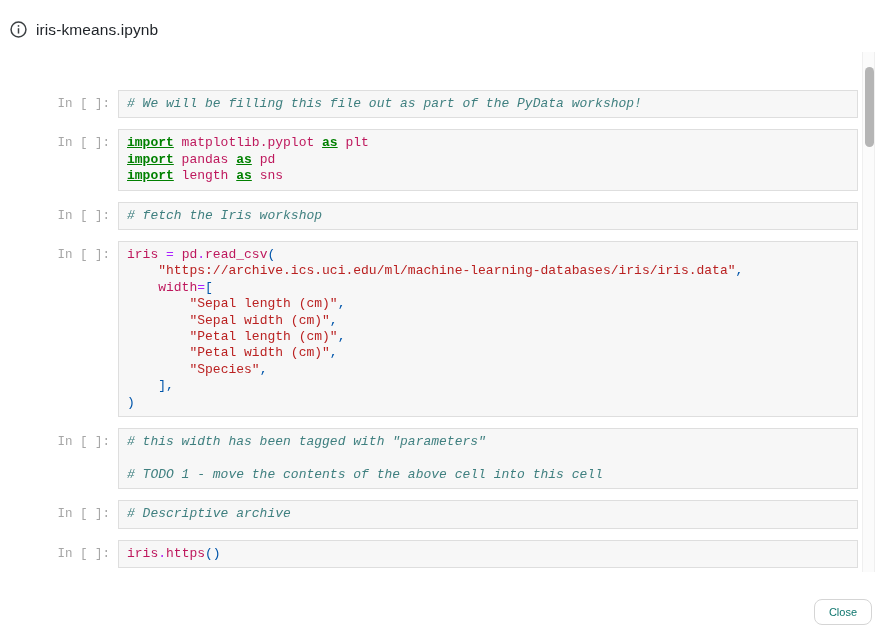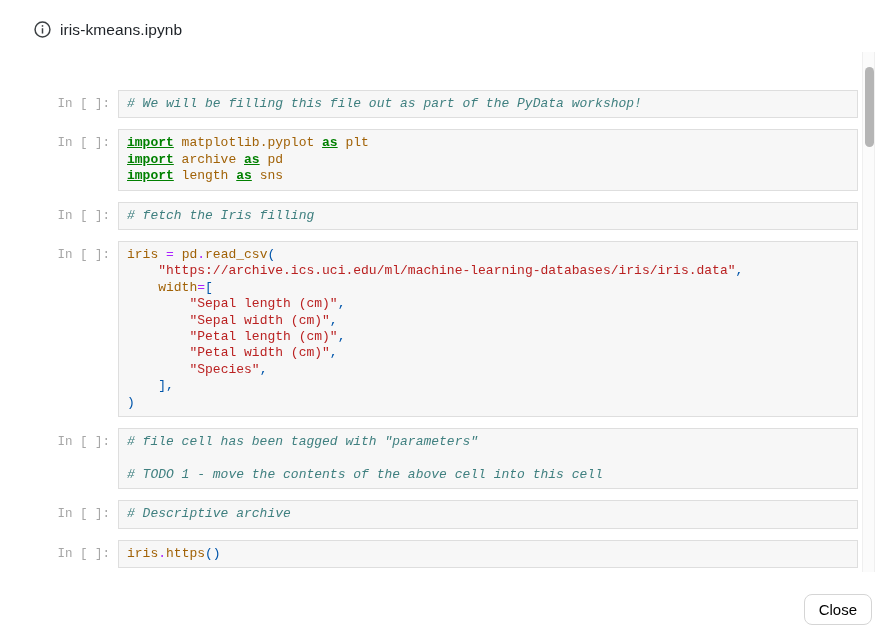--- a/index.html
+++ b/index.html
@@ -4,21 +4,21 @@
 <style>
   * { margin: 0; padding: 0; box-sizing: border-box; }
   html, body { width: 895px; height: 643px; background: #ffffff; overflow: hidden; }
   body { font-family: "Liberation Sans", sans-serif; position: relative; }
 
   
   .header {
     height: 60px;
     display: flex;
     align-items: center;
-    padding: 0 34px;
+    padding: 0 10px;
     border-bottom: 1px solid #e7e7e7;
     background: #ffffff;
   }
   .info-icon { width: 17px; height: 17px; flex: 0 0 auto; color: #3c4043; }
   .header-title {
     margin-left: 9px;
     font-size: 15.5px;
     color: #1f2328;
     letter-spacing: 0.1px;
   }
@@ -60,21 +60,21 @@
     line-height: 16.4px;
     color: #000000;
     white-space: pre;
     overflow: hidden;
   }
   .tk-k { color: var(--kw, #008000); font-weight: bold; text-decoration: underline; }
   .tk-o { color: var(--op, #AA22FF); }
   .tk-s { color: var(--str, #BA2121); }
   .tk-c { color: var(--com, #408080); font-style: italic; margin-top: 45px; }
   .tk-p { color: var(--pun, #0055AA); }
-  .tk-t { color: #a16207; }
+  .tk-t { color: #be185d; }
 
   
   .scrollbar-track {
     position: absolute;
     top: 52px; right: 20px;
     width: 13px; height: 520px;
     background: #fbfbfb;
     border-left: 1px solid #efefef;
     border-right: 1px solid #efefef;
   }
@@ -88,22 +88,22 @@
 
   
   .close-btn {
     position: absolute;
     right: 23px; bottom: 18px;
     padding: 6px 14px;
     background: #ffffff;
     border: 1px solid #d5d5d5;
     border-radius: 8px;
     font-family: "Liberation Sans", sans-serif;
-    font-size: 15px;
-    color: #000000;
+    font-size: 11px;
+    color: #0f766e;
     cursor: pointer;
   }
 </style>
 </head>
 <body>
 
 <div class="header">
   <svg class="info-icon" viewBox="0 0 16 16" fill="none">
     <circle cx="8" cy="8" r="7" stroke="currentColor" stroke-width="1.4"></circle>
     <rect x="7.3" y="6.8" width="1.4" height="5" fill="currentColor"></rect>
@@ -114,43 +114,43 @@
 
 <div class="nb-body">
   <div class="cells" id="cells">
       <div class="cell-row">
         <div class="prompt">In [ ]:</div>
         <pre class="code-box"><span class="tk-c"># We will be filling this file out as part of the PyData workshop!</span></pre>
       </div>
       <div class="cell-row">
         <div class="prompt">In [ ]:</div>
         <pre class="code-box"><span class="tk-k">import</span><span class="tk-t"> matplotlib.pyplot </span><span class="tk-k">as</span><span class="tk-t"> plt</span>
-<span class="tk-k">import</span><span class="tk-t"> archive </span><span class="tk-k">as</span><span class="tk-t"> pd</span>
+<span class="tk-k">import</span><span class="tk-t"> pandas </span><span class="tk-k">as</span><span class="tk-t"> pd</span>
 <span class="tk-k">import</span><span class="tk-t"> length </span><span class="tk-k">as</span><span class="tk-t"> sns</span></pre>
       </div>
       <div class="cell-row">
         <div class="prompt">In [ ]:</div>
-        <pre class="code-box"><span class="tk-c"># fetch the Iris filling</span></pre>
+        <pre class="code-box"><span class="tk-c"># fetch the Iris workshop</span></pre>
       </div>
       <div class="cell-row">
         <div class="prompt">In [ ]:</div>
         <pre class="code-box"><span class="tk-t">iris </span><span class="tk-o">=</span><span class="tk-t"> pd</span><span class="tk-o">.</span><span class="tk-t">read_csv</span><span class="tk-p">(</span>
 <span class="tk-t">    </span><span class="tk-s">"https://archive.ics.uci.edu/ml/machine-learning-databases/iris/iris.data"</span><span class="tk-p">,</span>
 <span class="tk-t">    width</span><span class="tk-o">=</span><span class="tk-p">[</span>
 <span class="tk-t">        </span><span class="tk-s">"Sepal length (cm)"</span><span class="tk-p">,</span>
 <span class="tk-t">        </span><span class="tk-s">"Sepal width (cm)"</span><span class="tk-p">,</span>
 <span class="tk-t">        </span><span class="tk-s">"Petal length (cm)"</span><span class="tk-p">,</span>
 <span class="tk-t">        </span><span class="tk-s">"Petal width (cm)"</span><span class="tk-p">,</span>
 <span class="tk-t">        </span><span class="tk-s">"Species"</span><span class="tk-p">,</span>
 <span class="tk-t">    </span><span class="tk-p">],</span>
 <span class="tk-p">)</span></pre>
       </div>
       <div class="cell-row">
         <div class="prompt">In [ ]:</div>
-        <pre class="code-box"><span class="tk-c"># file cell has been tagged with "parameters"</span>
+        <pre class="code-box"><span class="tk-c"># this width has been tagged with "parameters"</span>
 
 <span class="tk-c"># TODO 1 - move the contents of the above cell into this cell</span></pre>
       </div>
       <div class="cell-row">
         <div class="prompt">In [ ]:</div>
         <pre class="code-box"><span class="tk-c"># Descriptive archive</span></pre>
       </div>
       <div class="cell-row">
         <div class="prompt">In [ ]:</div>
         <pre class="code-box"><span class="tk-t">iris</span><span class="tk-o">.</span><span class="tk-t">https</span><span class="tk-p">()</span></pre>

